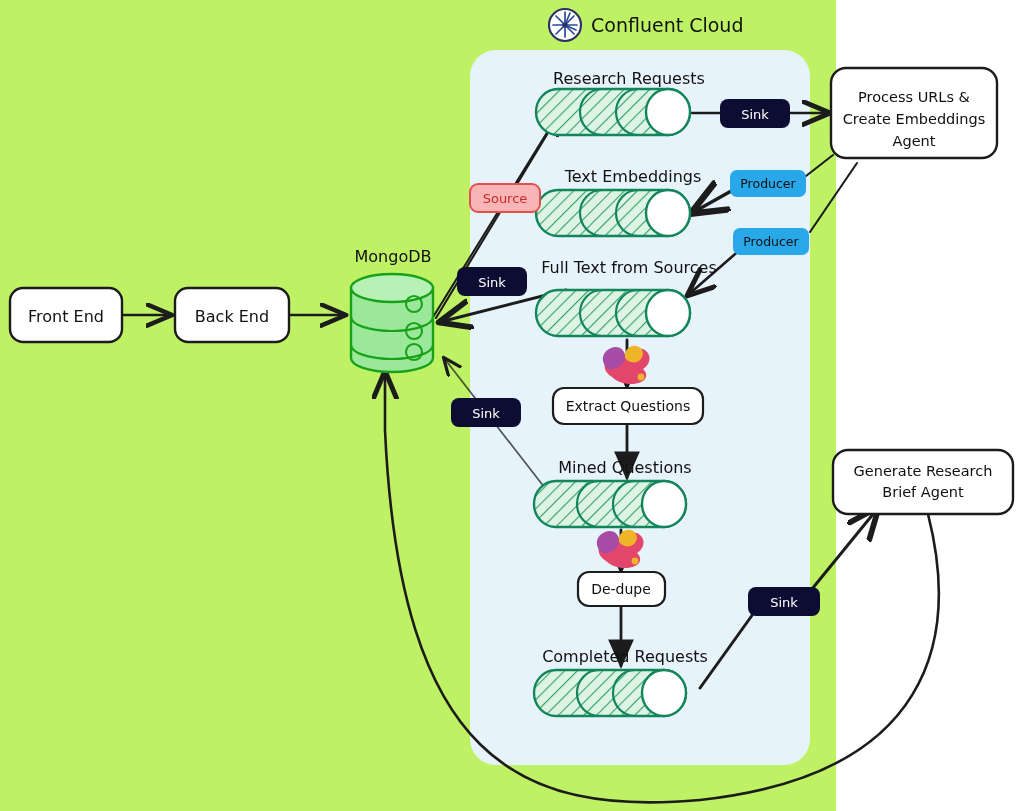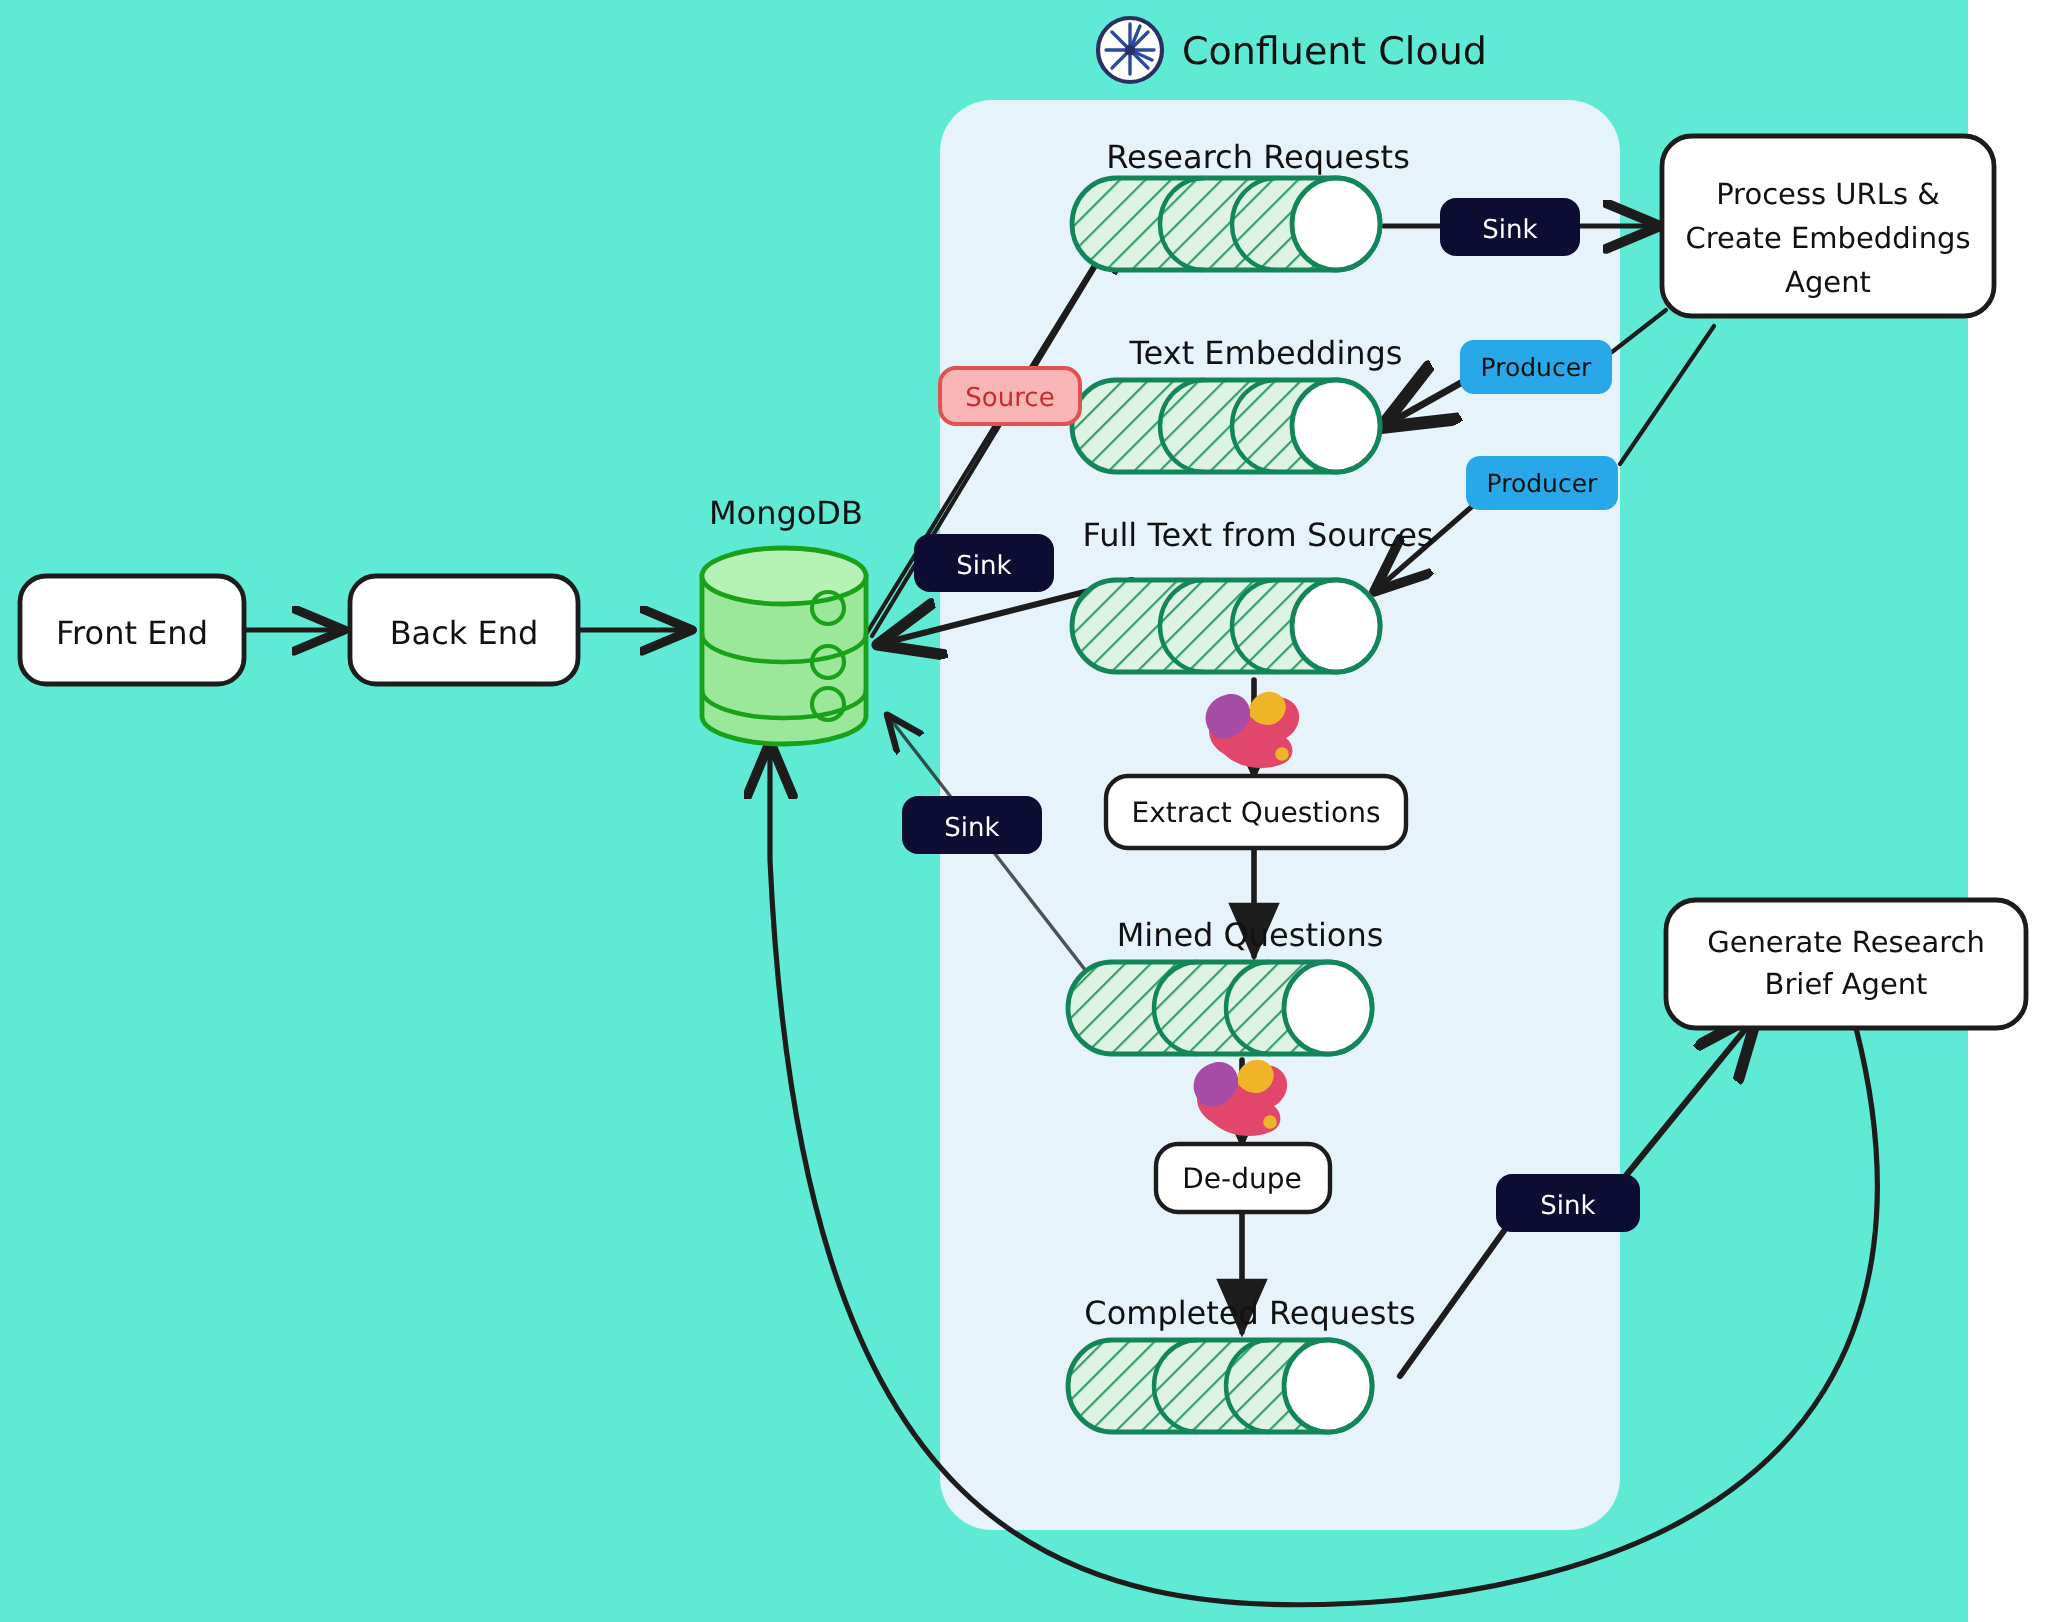--- a/index.html
+++ b/index.html
@@ -1,18 +1,18 @@
 <!DOCTYPE html>
 <html><head>
 <meta charset="utf-8">
 <style>
   html,body{margin:0;padding:0;background:#ffffff;}
   body{width:1024px;height:811px;overflow:hidden;
        font-family:"DejaVu Sans",sans-serif;}
-  #stage{position:relative;width:984px;height:811px;background:#5eead4;}
+  #stage{position:relative;width:836px;height:811px;background:#bef264;}
   svg#canvas{position:absolute;left:0;top:0;width:1024px;height:811px;}
   .lbl{font-family:"DejaVu Sans",sans-serif;}
 </style>
 </head>
 <body>
 
 <div id="stage">
 <svg id="canvas" viewBox="0 0 1024 811" xmlns="http://www.w3.org/2000/svg">
   <defs>
     <pattern id="hatch" width="9" height="9" patternTransform="rotate(45)" patternUnits="userSpaceOnUse">

